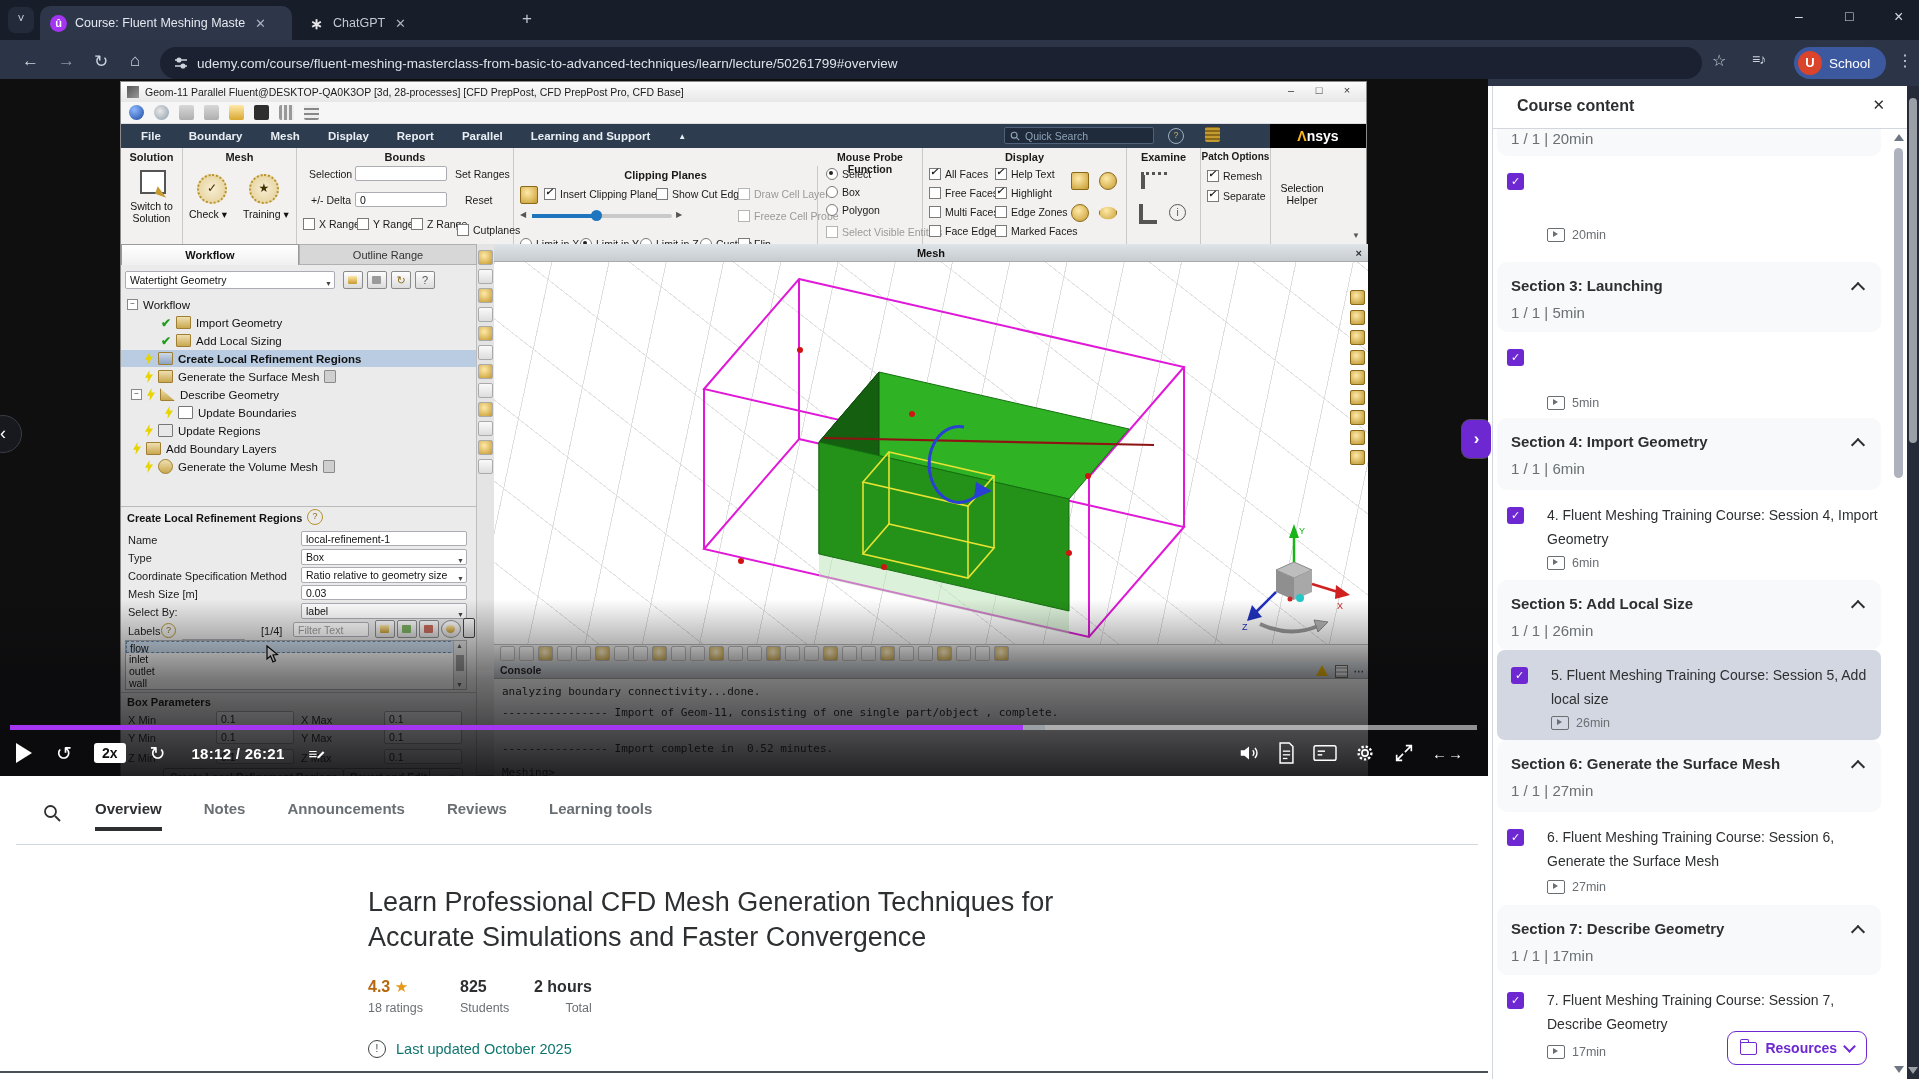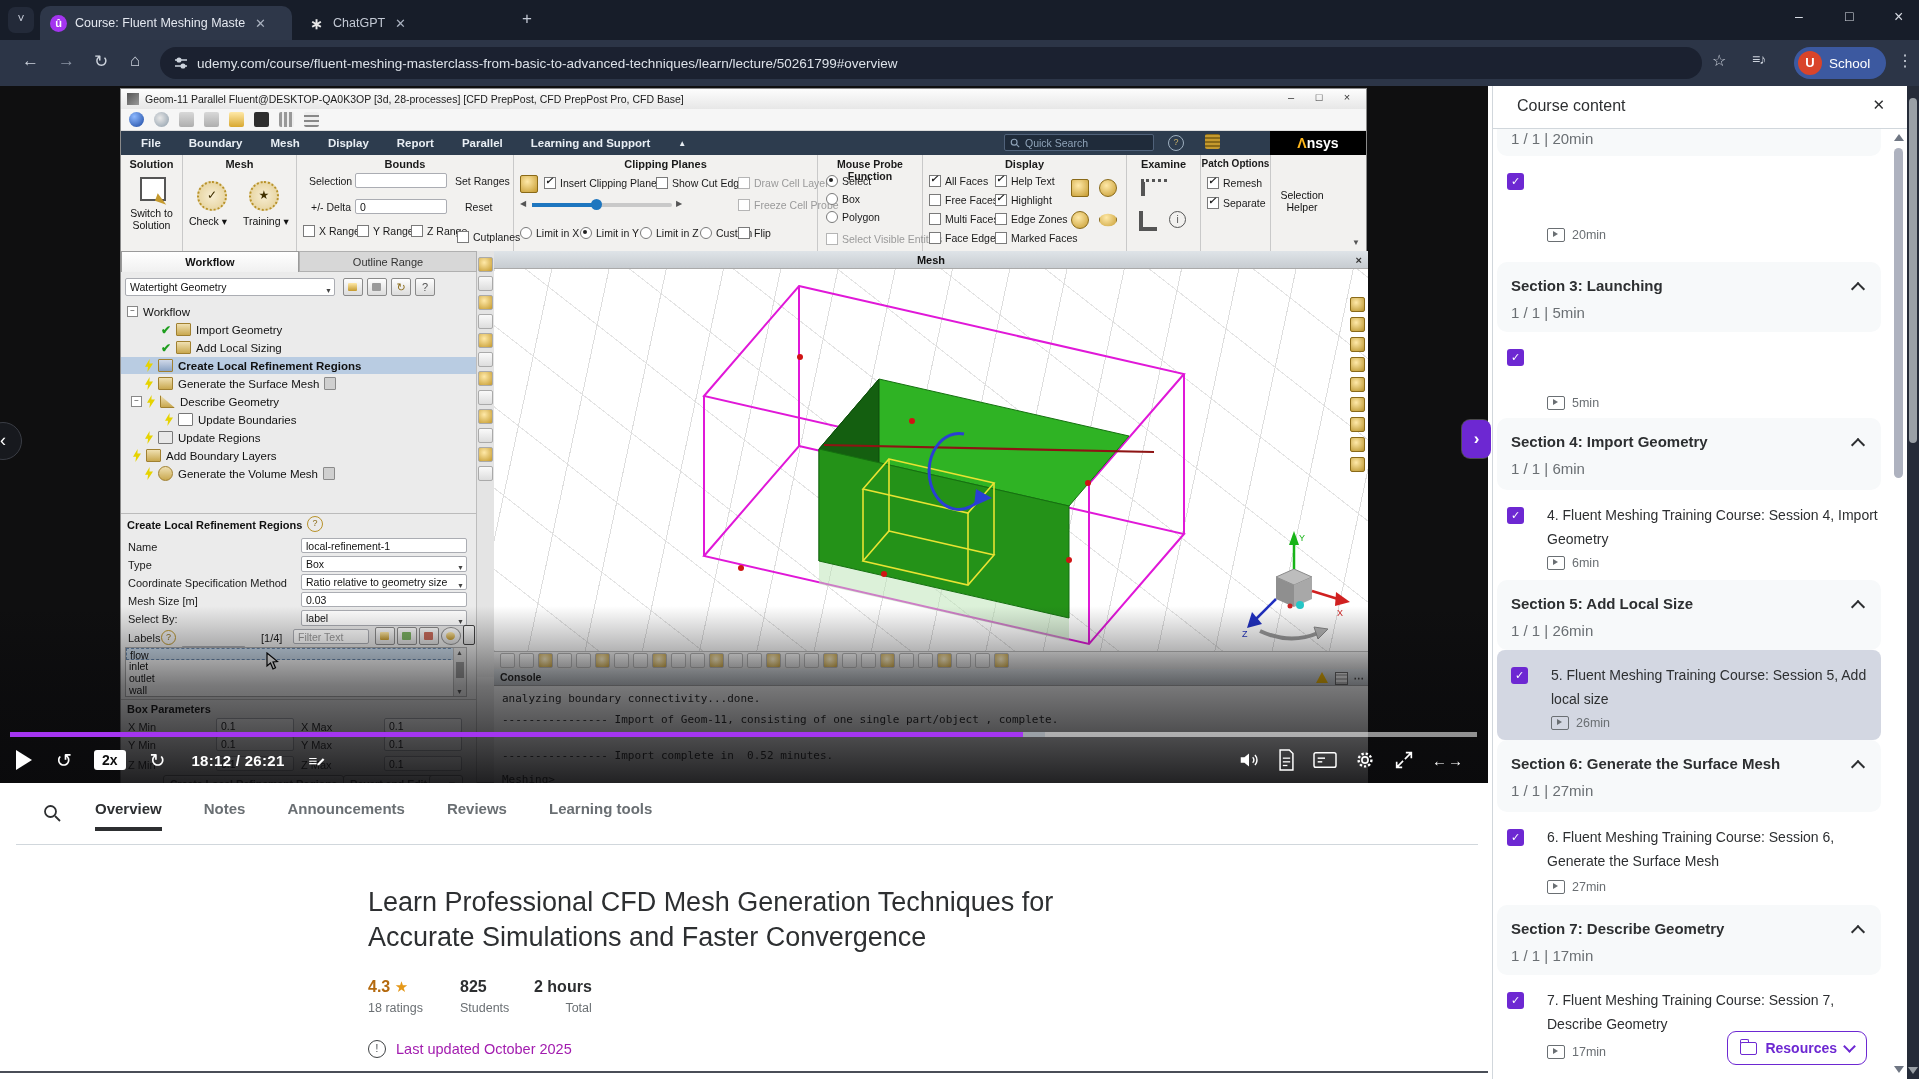--- a/index.html
+++ b/index.html
@@ -15,21 +15,21 @@
   .tab .x{color:#aab2c0;font-size:13px;margin-left:2px;}
   #toolbar{position:absolute;left:0;top:40px;width:1919px;height:46px;background:#2c3547;}
   .navico{position:absolute;top:11px;font-size:17px;color:#cdd3dd;}
   #urlpill{position:absolute;left:160px;top:7px;width:1542px;height:32px;border-radius:16px;background:#1b2130;display:flex;align-items:center;}
   #urltext{font-size:13.5px;color:#dce1e8;margin-left:8px;white-space:nowrap;}
   #profile{position:absolute;left:1794px;top:7px;height:32px;width:92px;border-radius:16px;background:#3c59a0;display:flex;align-items:center;}
   #avatar{width:24px;height:24px;border-radius:50%;background:#d9442a;color:#fff;font-weight:bold;font-size:13px;text-align:center;line-height:24px;margin-left:4px;}
   #profname{color:#fff;font-size:13.5px;margin-left:7px;}
   .winbtn{position:absolute;top:8px;color:#d6dae2;font-size:14px;}
   
-  #video{position:absolute;left:0;top:86px;width:1488px;height:697px;background:#0f0f10;overflow:hidden;}
+  #video{position:absolute;left:0;top:79px;width:1488px;height:697px;background:#0f0f10;overflow:hidden;}
   #vgrad{position:absolute;left:0;top:520px;width:1488px;height:177px;background:linear-gradient(180deg,rgba(10,10,12,0) 0%,rgba(10,10,12,.55) 45%,rgba(10,10,12,.9) 100%);z-index:5;}
   #vprog{position:absolute;left:10px;top:646px;width:1467px;height:5px;background:rgba(255,255,255,.55);z-index:6;}
   #vprog .buf{position:absolute;left:0;top:0;height:5px;width:1035px;background:#9aa0a6;}
   #vprog .fill{position:absolute;left:0;top:0;height:5px;width:1013px;background:#a435f0;}
   #vctrl{position:absolute;left:10px;top:656px;width:1468px;height:36px;z-index:7;display:flex;align-items:center;color:#fff;}
   .vplay{width:0;height:0;border-left:16px solid #fff;border-top:10px solid transparent;border-bottom:10px solid transparent;margin-left:6px;}
   .vico{font-size:19px;color:#fff;margin-left:24px;}
   #vspeed{margin-left:22px;background:#fff;color:#101010;font-weight:bold;font-size:14px;border-radius:3px;padding:2px 8px;}
   #vtime{margin-left:26px;font-size:15px;font-weight:bold;letter-spacing:.3px;}
   #vright{position:absolute;right:14px;top:0;height:36px;display:flex;align-items:center;gap:17px;}
@@ -115,21 +115,21 @@
   .ctab.on{color:#2d2f31;}
   .ctab.on::after{content:"";position:absolute;left:0;right:0;bottom:0;height:4px;background:#2d2f31;}
   #cdiv{position:absolute;left:16px;top:844px;width:1462px;height:1px;background:#d1d7dc;}
   #ctitle{position:absolute;left:368px;top:885px;width:720px;font-size:27px;line-height:35px;color:#2d2f31;}
   .statv{font-size:16px;font-weight:bold;color:#2d2f31;}
   .statl{font-size:12.5px;color:#6a6f73;margin-top:5px;text-align:right;}
   #botdiv{position:absolute;left:0;top:1071px;width:1488px;height:2px;background:#4a4e57;}
   
   #sidebar{position:absolute;left:1492px;top:86px;width:415px;height:993px;background:#fff;border-left:1px solid #d1d7dc;box-sizing:border-box;overflow:hidden;}
   #sbhdr{position:absolute;left:0;top:0;width:100%;height:42px;border-bottom:1px solid #d1d7dc;background:#fff;z-index:3;}
-  #sbhdr .t{position:absolute;left:24px;top:11px;font-size:16px;font-weight:normal;color:#2d2f31;}
+  #sbhdr .t{position:absolute;left:24px;top:11px;font-size:16px;font-weight:bold;color:#2d2f31;}
   #sbhdr .x{position:absolute;right:22px;top:10px;font-size:15px;color:#2d2f31;}
   #sbody{position:absolute;left:0;top:42px;width:100%;height:951px;}
   .shdr{position:absolute;left:4px;width:384px;background:#f7f9fa;border-radius:10px;box-sizing:border-box;}
   .shdr .t{position:absolute;left:14px;top:15px;font-size:15px;font-weight:bold;color:#2d2f31;}
   .shdr .m{position:absolute;left:14px;top:42px;font-size:15px;color:#6a6f73;}
   .chev{position:absolute;right:18px;top:22px;width:8px;height:8px;border-left:2px solid #2d2f31;border-top:2px solid #2d2f31;transform:rotate(45deg);}
   .sitem{position:absolute;left:0;width:400px;}
   .sitem.cur{left:4px;width:384px;background:#d3d7e2;border-radius:8px;}
   .scb{position:absolute;left:14px;top:17px;width:17px;height:17px;background:#6d28d2;border-radius:3px;color:#fff;font-size:11px;text-align:center;line-height:17px;}
   .sit{position:absolute;left:54px;top:13px;width:336px;font-size:14px;line-height:24px;color:#2d2f31;}
@@ -268,21 +268,21 @@
           </span>
         <span class="fcb" style="left:114px;top:70px;">
             <i></i>
             <span>Z Range</span>
           </span>
         <span class="fcb" style="left:160px;top:76px;">
             <i></i>
             <span>Cutplanes</span>
           </span>
       </div>
-      <div class="rg" style="left:393px;width:304px;">
+      <div class="rg" style="left:393px;width:304px;margin-top:18px;">
         <div class="rt">Clipping Planes</div>
         <div class="goldbox abs" style="left:6px;top:20px;"></div>
         <span class="fcb k" style="left:30px;top:22px;">
             <i></i>
             <span>Insert Clipping Planes</span>
           </span>
         <span class="fcb" style="left:142px;top:22px;">
             <i></i>
             <span>Show Cut Edges</span>
           </span>
@@ -745,21 +745,21 @@
 <div class="abs" style="left:460px;top:978px;">
   <div class="statv">825</div>
   <div class="statl">Students</div>
 </div>
 <div class="abs" style="left:534px;top:978px;">
   <div class="statv">2 hours</div>
   <div class="statl">Total</div>
 </div>
 <div class="abs" style="left:368px;top:1040px;display:flex;align-items:center;gap:10px;">
   <span style="width:16px;height:16px;border:1.6px solid #3e4143;border-radius:50%;font-size:10px;text-align:center;line-height:15px;color:#3e4143;">!</span>
-  <span style="font-size:14.5px;color:#a21caf;">Last updated October 2025</span>
+  <span style="font-size:14.5px;color:#0f766e;">Last updated October 2025</span>
 </div>
 <div id="botdiv"></div>
 
 <div id="sidebar">
   <div id="sbhdr">
     <span class="t">Course content</span>
     <span class="x">✕</span>
   </div>
   <div id="sbody">
 

